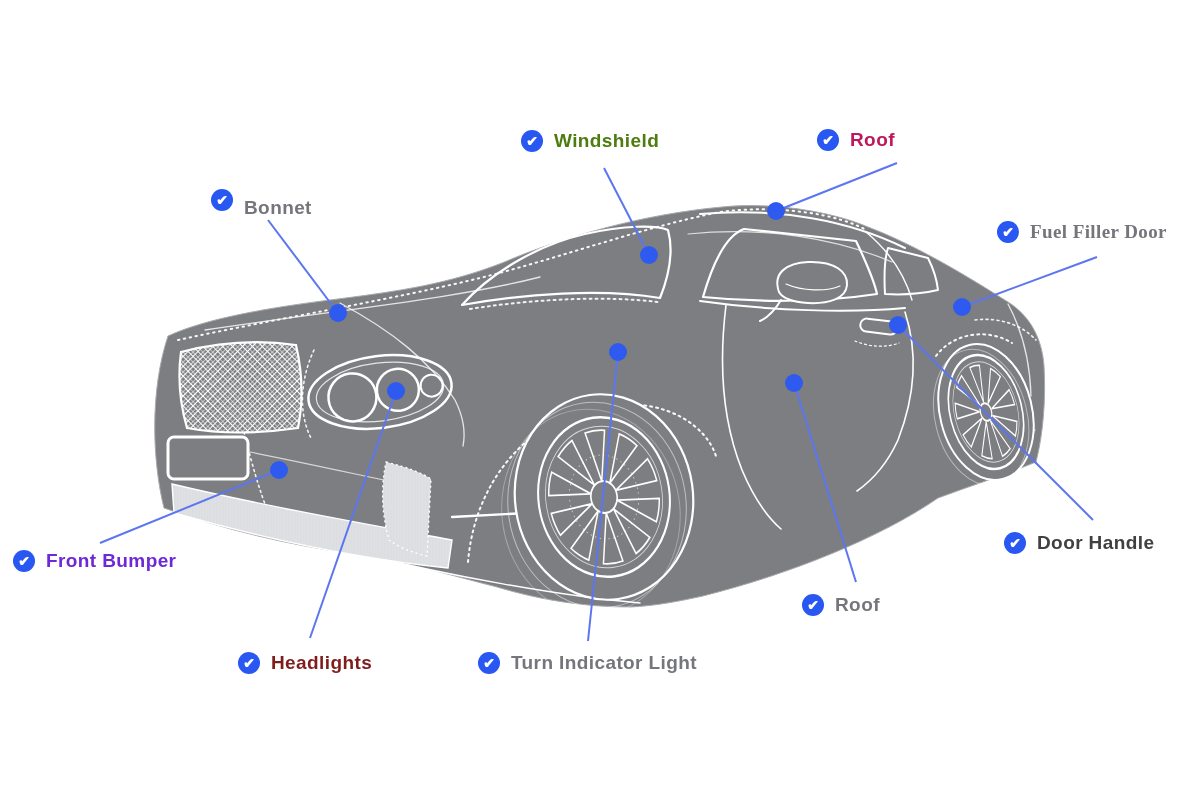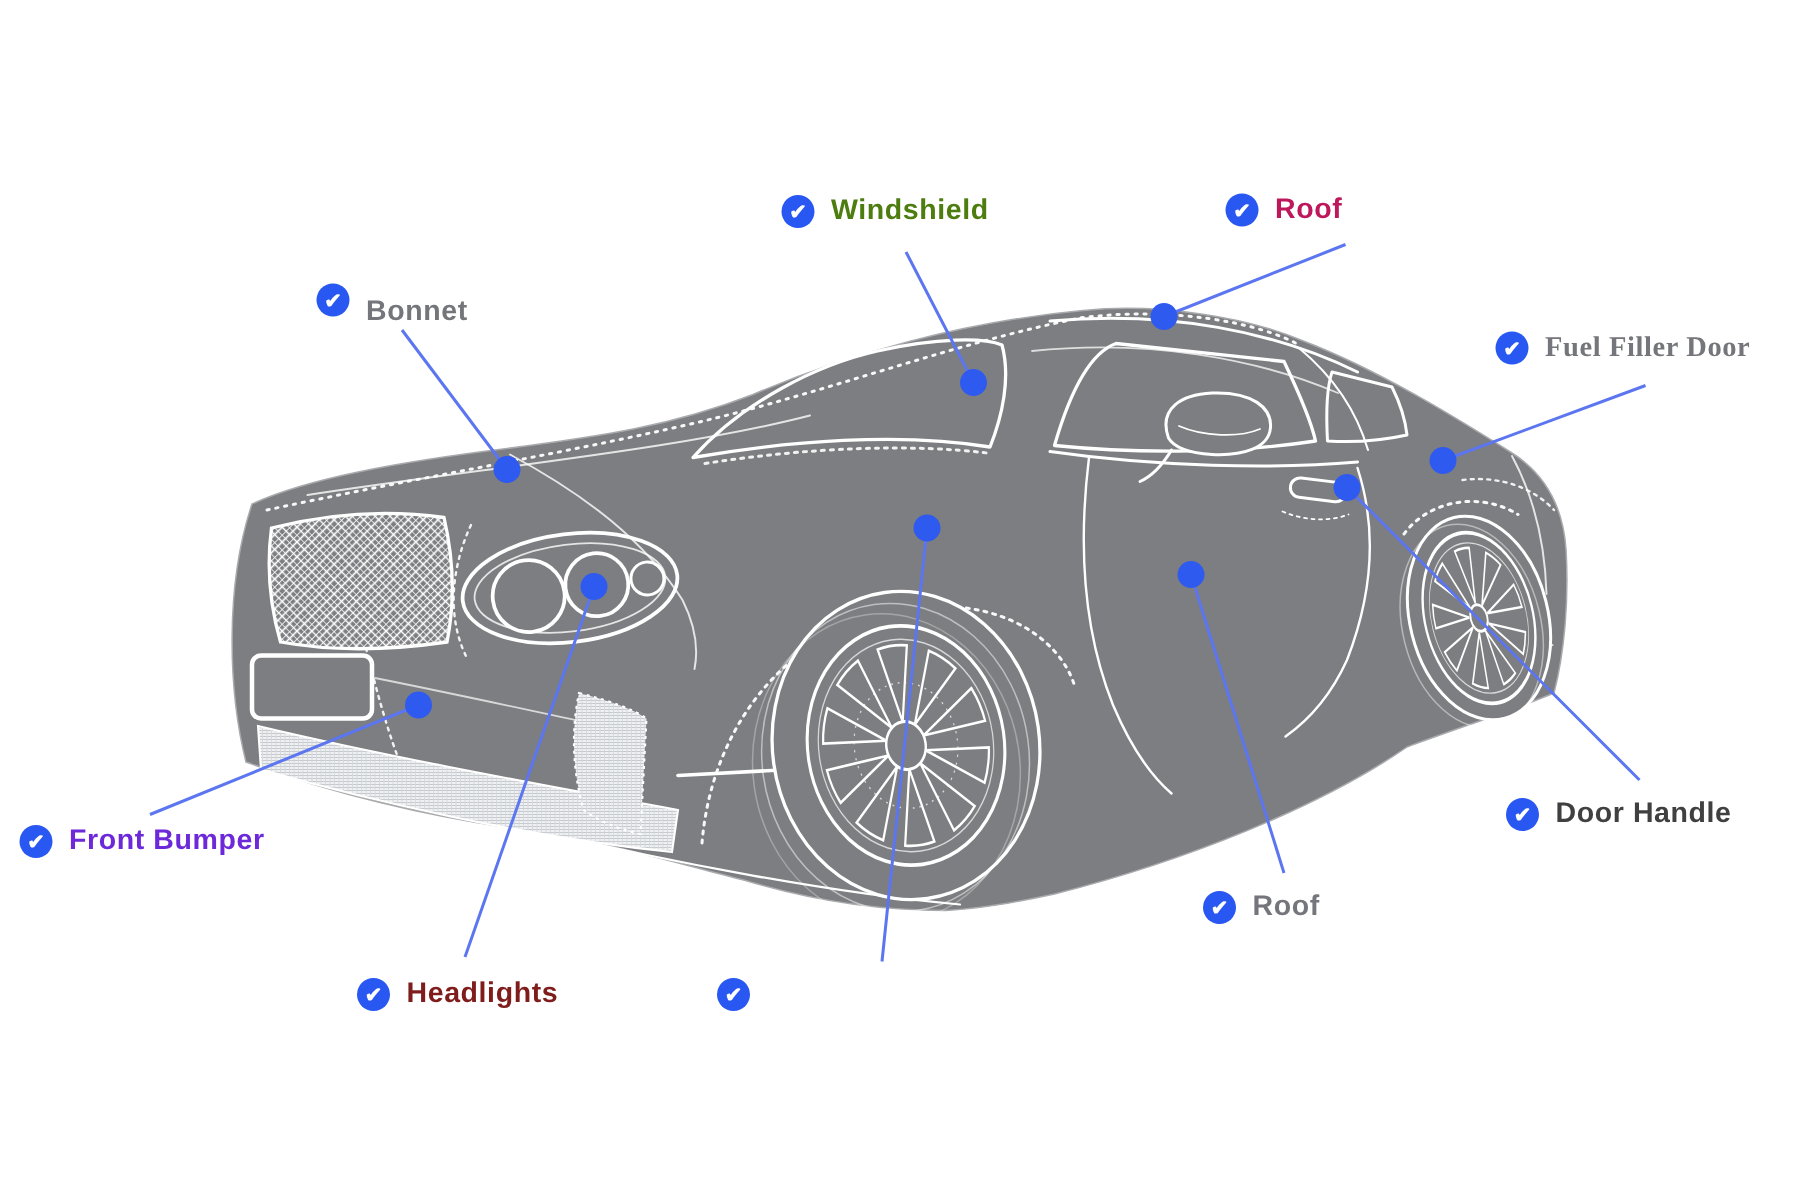--- a/index.html
+++ b/index.html
@@ -203,20 +203,21 @@
       <div class="part-label" style="left: 13px; top: 550px;">
         <span class="check-badge" style="background: rgb(40, 87, 242);">✔</span>
         <span class="part-text" style="color: #6d28d9;">Front Bumper</span>
       </div>
       <div class="part-label" style="left: 238px; top: 652px;">
         <span class="check-badge" style="background: rgb(40, 87, 242);">✔</span>
         <span class="part-text" style="color: #7f1d1d;">Headlights</span>
       </div>
       <div class="part-label" style="left: 478px; top: 652px;">
         <span class="check-badge" style="background: rgb(40, 87, 242);">✔</span>
+        <span class="part-text" style="color: rgb(117, 118, 123);">Turn Indicator Light</span>
       </div>
       <div class="part-label" style="left: 802px; top: 594px;">
         <span class="check-badge" style="background: rgb(40, 87, 242);">✔</span>
         <span class="part-text" style="color: rgb(117, 118, 123);">Roof</span>
       </div>
       <div class="part-label" style="left: 1004px; top: 532px;">
         <span class="check-badge" style="background: rgb(40, 87, 242);">✔</span>
         <span class="part-text" style="color: #404040;">Door Handle</span>
       </div>
     </div>

